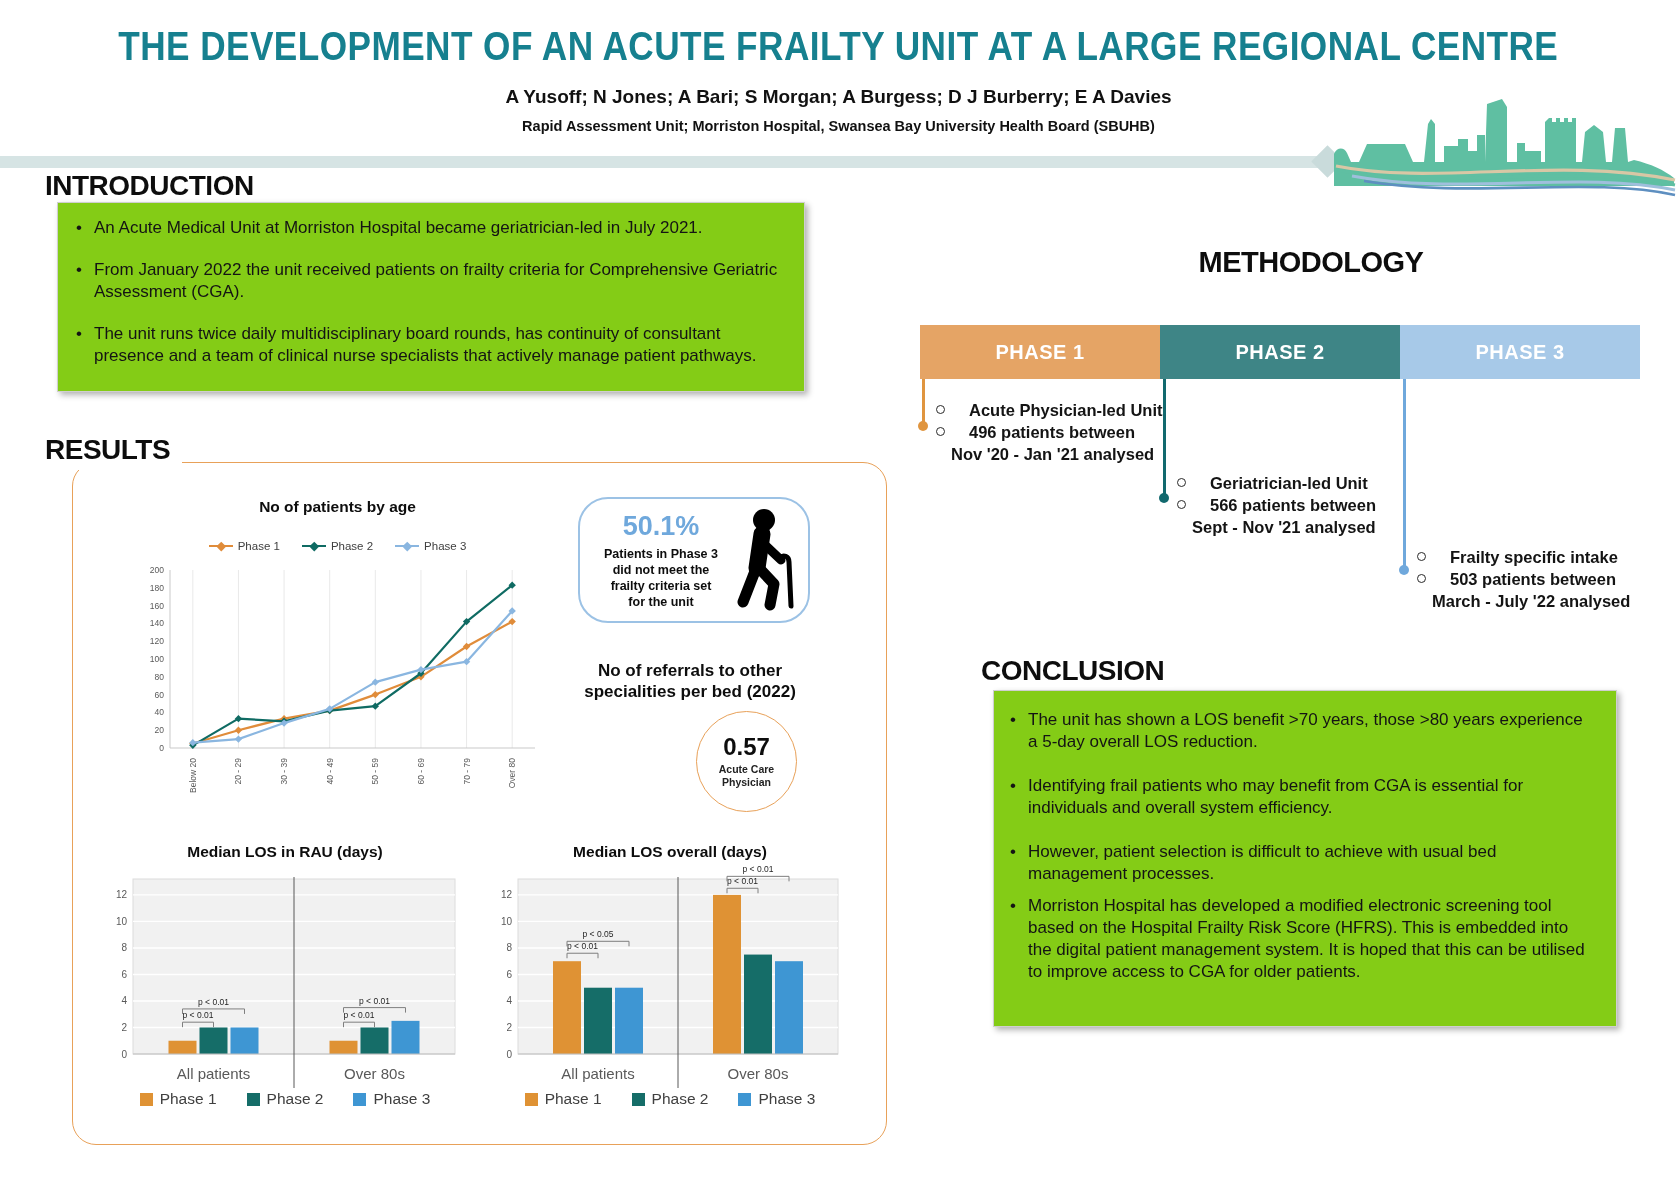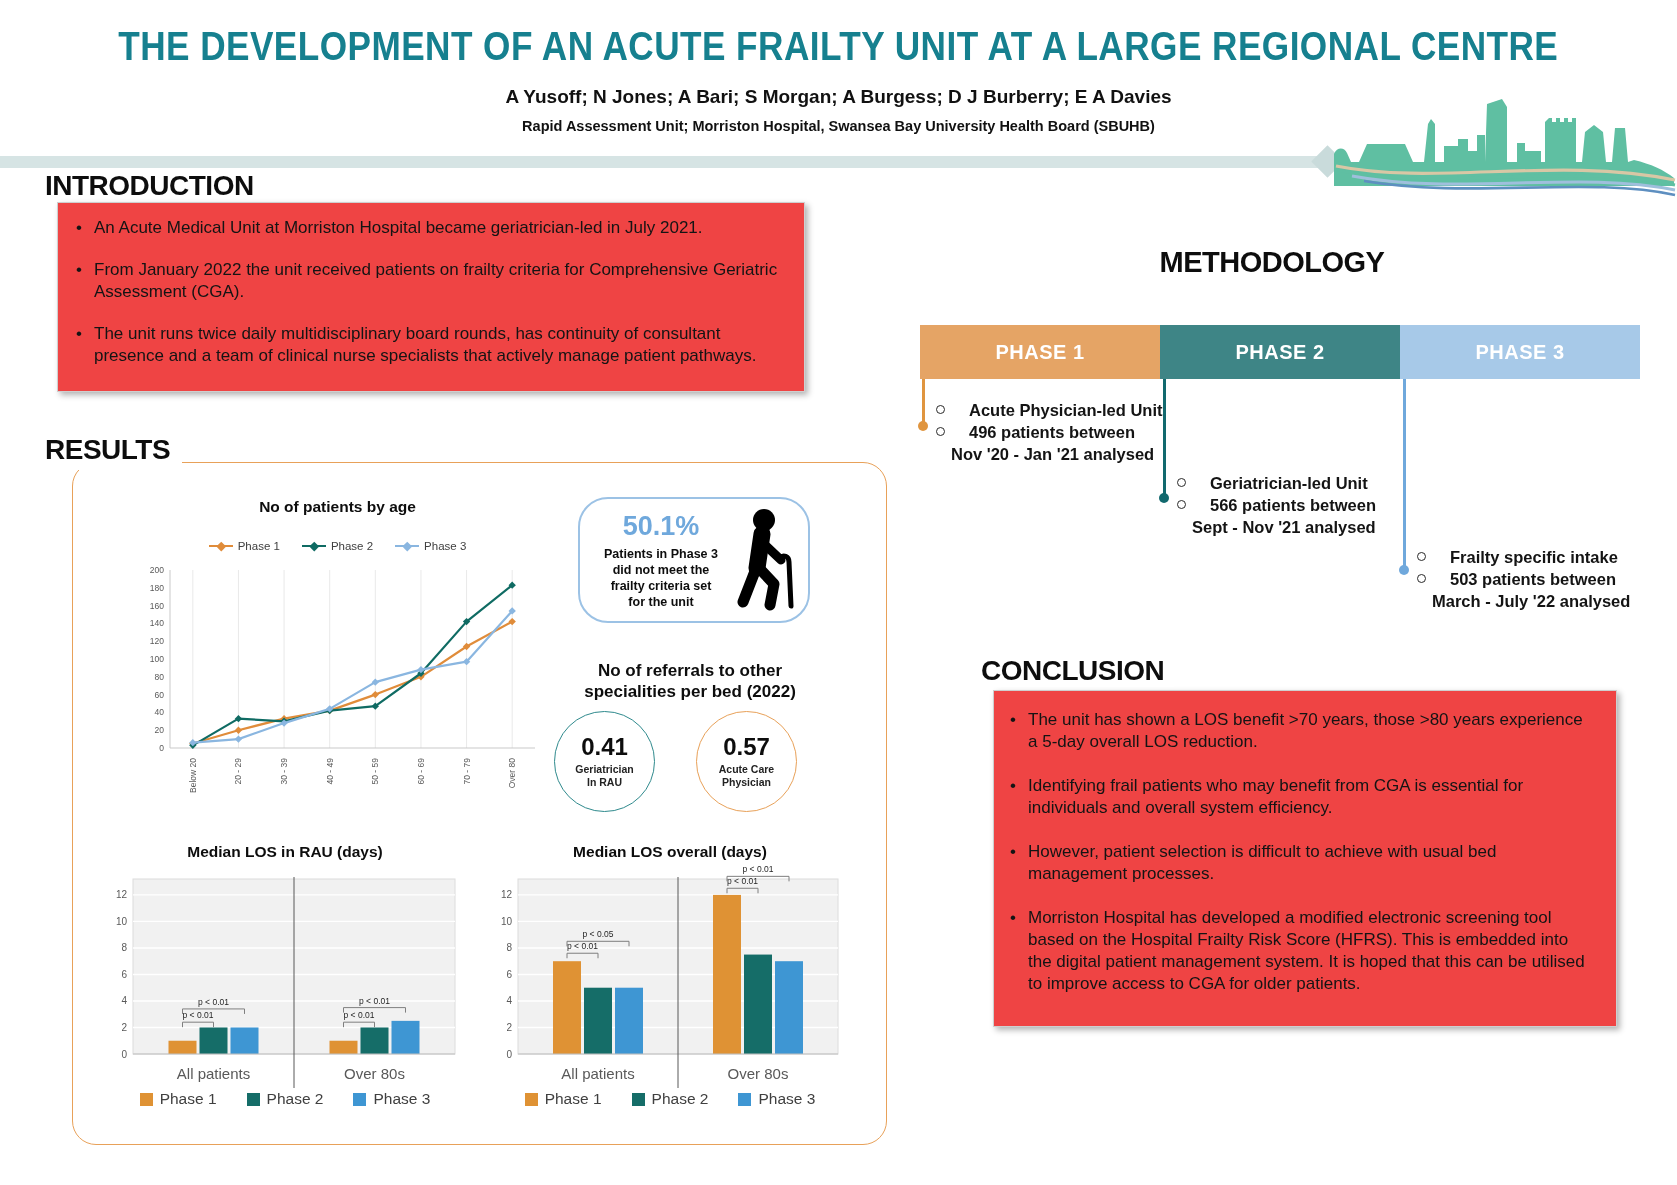--- a/index.html
+++ b/index.html
@@ -9,21 +9,21 @@
   
   .title{top:24px;left:0;width:1677px;text-align:center;font-weight:700;font-size:40px;color:#16808F;}
   .title span{display:inline-block;transform:scaleX(.88);white-space:nowrap;letter-spacing:.5px;}
   .authors{top:86px;left:0;width:1677px;text-align:center;font-weight:700;font-size:19px;color:#111;}
   .affil{top:118px;left:0;width:1677px;text-align:center;font-weight:700;font-size:14.5px;color:#111;}
   .teal-band{top:156px;left:0;width:1322px;height:12px;background:#D6E4E4;}
   .band-diamond{top:150px;left:1316px;width:23px;height:23px;background:#C9DBDB;transform:rotate(45deg);}
   
   .sec-head{font-weight:800;font-size:28px;letter-spacing:-.5px;color:#0d0d0d;background:#fff;}
   
-  .grey-box{background:#ef4444;border:1px solid #CFCFCF;box-shadow:3px 3px 6px rgba(0,0,0,.30);}
+  .grey-box{background:#84cc16;border:1px solid #CFCFCF;box-shadow:3px 3px 6px rgba(0,0,0,.30);}
   .bullets{margin:0;padding:0;list-style:none;}
   .bullets li{position:relative;padding-left:26px;font-size:17px;line-height:22px;color:#141414;}
   .bullets li::before{content:"\2022";position:absolute;left:8px;top:0;font-size:17px;color:#141414;}
   
   .results-card{border:1.6px solid #E8A159;border-radius:24px;background:#fff;}
   .chart-title{font-weight:700;font-size:15.5px;color:#0d0d0d;text-align:center;}
   .legend{display:flex;justify-content:center;align-items:center;gap:22px;font-size:11.5px;color:#404040;}
   .legend .item{display:flex;align-items:center;gap:5px;}
   .lg-line{position:relative;width:24px;height:2.4px;display:inline-block;}
   .lg-dot{position:absolute;left:9px;top:-2.2px;width:6.5px;height:6.5px;transform:rotate(45deg);display:inline-block;}
@@ -34,21 +34,21 @@
   .stat-box{border:2px solid #9CC2E5;border-radius:30px;background:#fff;display:flex;align-items:center;padding:8px 10px 8px 16px;box-sizing:border-box;}
   .stat-left{flex:1;text-align:center;}
   .stat-value{font-size:27px;font-weight:800;color:#6FA8DC;margin-bottom:4px;}
   .stat-line{font-size:12.5px;font-weight:700;color:#0d0d0d;line-height:16px;}
   
   .ref-title{font-weight:700;font-size:17px;color:#0d0d0d;text-align:center;line-height:21px;}
   .circle{border-radius:50%;background:#fff;display:flex;flex-direction:column;justify-content:center;text-align:center;box-sizing:border-box;}
   .circ-val{font-size:24px;font-weight:800;color:#0d0d0d;line-height:26px;}
   .circ-lab{font-size:10.5px;font-weight:600;color:#222;line-height:13px;margin-top:3px;}
   
-  .meth-head{top:246px;left:1072px;width:400px;text-align:center;font-size:29px;}
+  .meth-head{top:246px;left:1111px;width:400px;text-align:center;font-size:29px;}
   .phase-seg{top:325px;height:54px;display:flex;align-items:center;justify-content:center;color:#fff;font-weight:700;font-size:20px;letter-spacing:.5px;}
   .drop-line{width:2.6px;}
   .drop-dot{width:10px;height:10px;border-radius:50%;}
   .phase-notes{font-size:16.5px;font-weight:600;line-height:22px;color:#141414;}
   .phase-notes .row{display:flex;align-items:flex-start;gap:24px;}
   .o-marker{width:7px;height:7px;border:1.6px solid #2a2a2a;border-radius:50%;margin-top:6px;flex:0 0 auto;}
   .cont{padding-left:15px;}
   svg text{font-family:"Liberation Sans", sans-serif;}
 </style>
 </head>
@@ -234,27 +234,20 @@
       <path d="M33,60 L48,76 L44,97" stroke="#000" stroke-width="11" stroke-linecap="round" stroke-linejoin="round" fill="none"></path>
       <path d="M35,33 L55,52" stroke="#000" stroke-width="9" stroke-linecap="round"></path>
       <path d="M52,50 C58,46 63,48 63,54 L65,98" stroke="#000" stroke-width="5" stroke-linecap="round" fill="none"></path>
     </svg>
   </div>
 
   <div class="abs ref-title" style="top:660px;left:560px;width:260px;">
     <div>No of referrals to other</div>
     <div>specialities per bed (2022)</div>
   </div>
-  <div id="ref-circle-0" class="abs circle" style="top: 711px; left: 554px; width: 101px; height: 101px; border: 1.6px solid rgb(47, 138, 141);">
-    <div class="circ-val">0.41</div>
-    <div class="circ-lab">
-      <div>Geriatrician</div>
-      <div>In RAU</div>
-    </div>
-  </div>
   <div id="ref-circle-1" class="abs circle" style="top: 711px; left: 696px; width: 101px; height: 101px; border: 1.6px solid rgb(232, 161, 89);">
     <div class="circ-val">0.57</div>
     <div class="circ-lab">
       <div>Acute Care</div>
       <div>Physician</div>
     </div>
   </div>
 
   <div class="abs chart-title" style="top:843px;left:105px;width:360px;">Median LOS in RAU (days)</div>
   <svg id="chart-rau" class="abs" style="top:865px;left:105px;" width="360" height="250">
@@ -354,18 +347,18 @@
         <span class="sq" style="background:#3E96D3"></span>
         <span>Phase 3</span>
       </span>
     </div>
 
   <div class="abs sec-head" style="top:655px;left:981px;padding-right:10px;z-index:3;">CONCLUSION</div>
   <div class="abs grey-box" style="top:690px;left:993px;width:624px;height:337px;padding:18px 22px 0 8px;box-sizing:border-box;">
     <ul class="bullets">
       <li style="margin-bottom:22px;">The unit has shown a LOS benefit &gt;70 years, those &gt;80 years experience a 5-day overall LOS reduction.</li>
       <li style="margin-bottom:22px;">Identifying frail patients who may benefit from CGA is essential for individuals and overall system efficiency.</li>
-      <li style="margin-bottom:22px;">However, patient selection is difficult to achieve with usual bed management processes.</li>
+      <li style="margin-bottom:10px;">However, patient selection is difficult to achieve with usual bed management processes.</li>
       <li>Morriston Hospital has developed a modified electronic screening tool based on the Hospital Frailty Risk Score (HFRS). This is embedded into the digital patient management system. It is hoped that this can be utilised to improve access to CGA for older patients.</li>
     </ul>
   </div>
 
 </div>
 
 </body></html>

